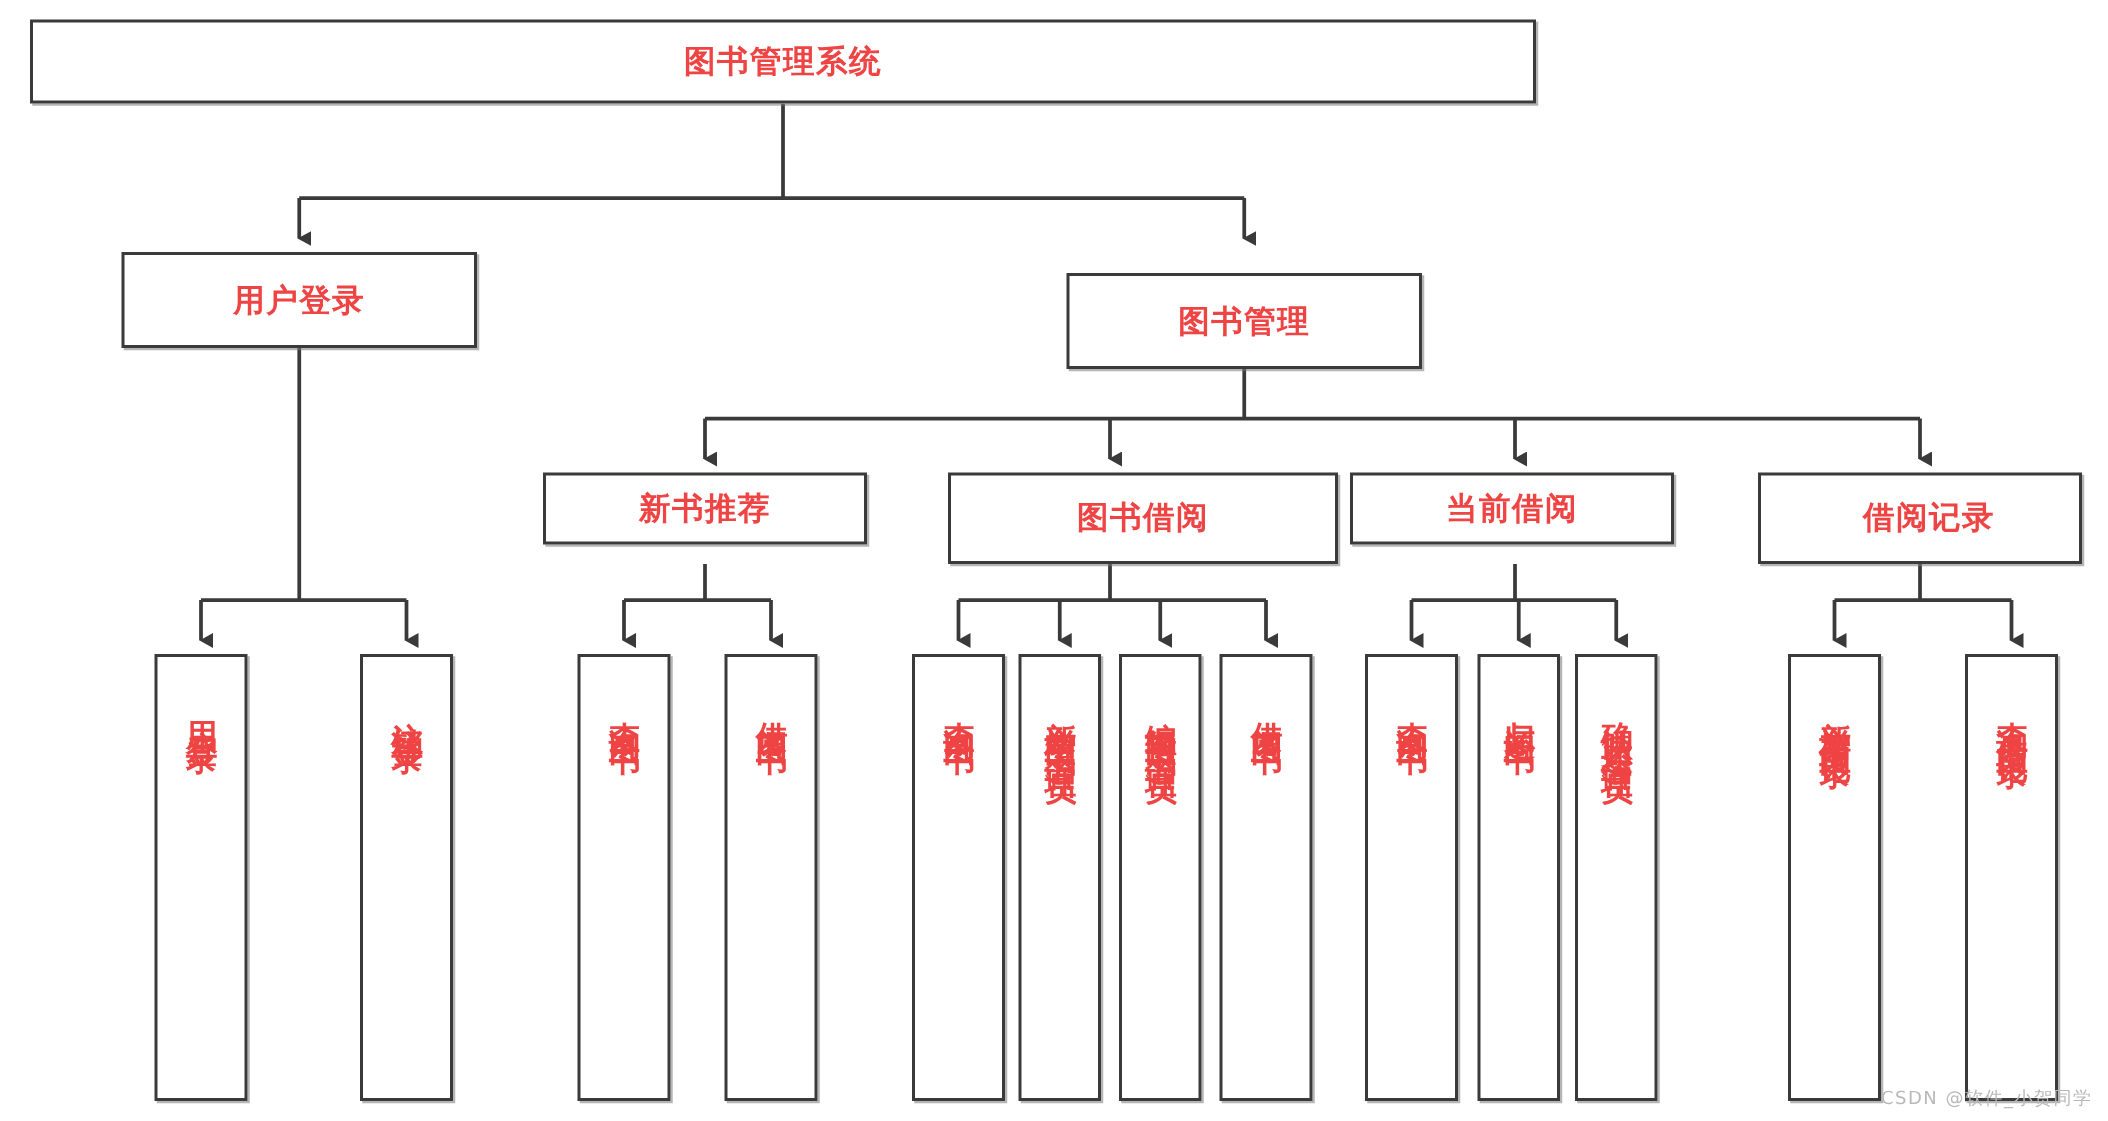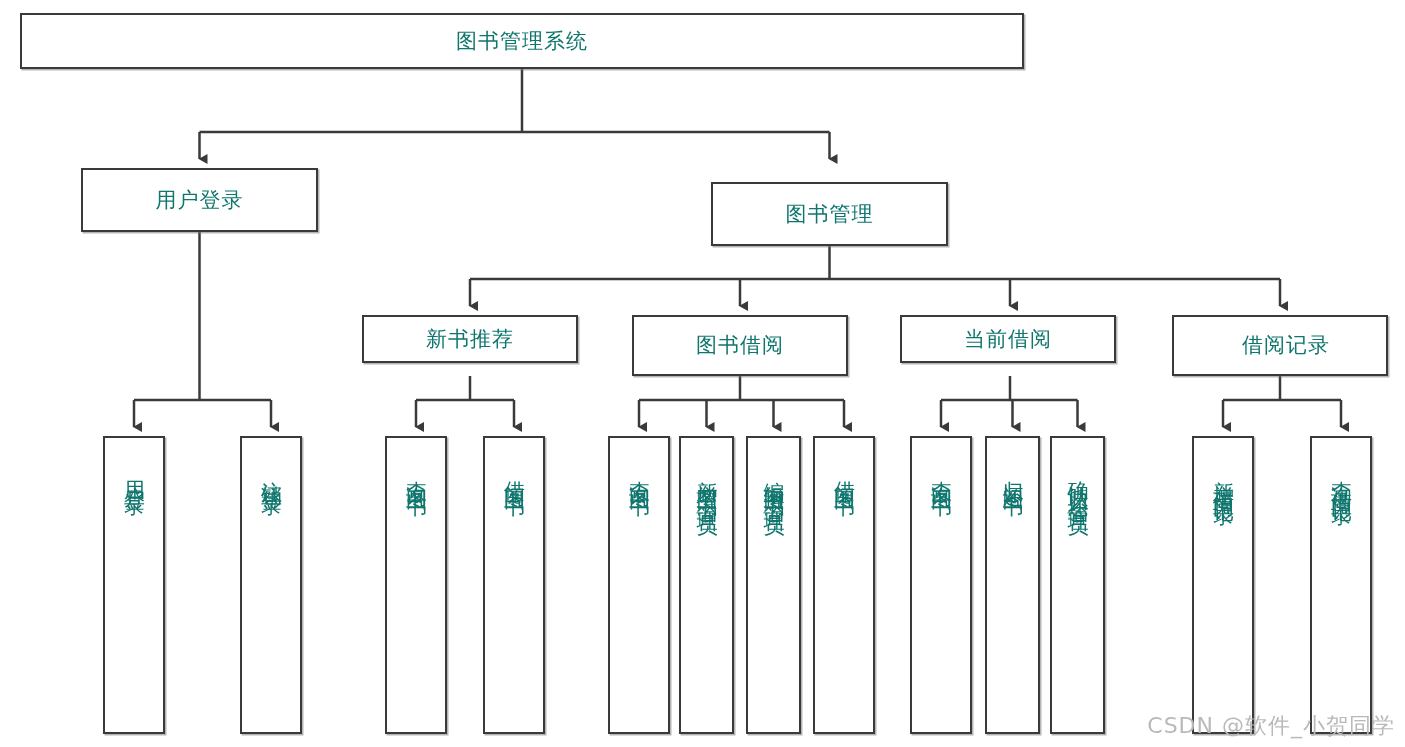--- a/index.html
+++ b/index.html
@@ -29,22 +29,23 @@
     border:2px solid #3a3a3a;
     display:flex;
     align-items:center;
     justify-content:center;
     box-shadow:1.5px 1.5px 0 rgba(120,120,120,0.55);
   }
   .node-label{
     font-size:21px;
     line-height:1.15;
     letter-spacing:1px;
-    color:#0f766e;
+    color:#ef4444;
     white-space:nowrap;
+    font-weight:bold;
   }
   
   .node.horiz .node-label{
     writing-mode:horizontal-tb;
   }
   
   .node.vert{
     align-items:flex-start;
     justify-content:center;
     padding-top:26px;
@@ -55,21 +56,21 @@
     -webkit-text-orientation:upright;
     font-size:21px;
     letter-spacing:5px;
     line-height:1;
     white-space:nowrap;
   }
   .watermark{
     position:absolute;
     right:10px;
     bottom:6px;
-    font-size:22px;
+    font-size:12px;
     color:#b9b9b9;
     letter-spacing:1px;
     white-space:nowrap;
     user-select:none;
   }
 </style>
 </head>
 <body>
 
 <div id="canvas">
@@ -123,21 +124,21 @@
       </div>
       <div class="node horiz" style="left: 81px; top: 168px; width: 237px; height: 64px;">
         <span class="node-label">用户登录</span>
       </div>
       <div class="node horiz" style="left: 711px; top: 182px; width: 237px; height: 64px;">
         <span class="node-label">图书管理</span>
       </div>
       <div class="node horiz" style="left: 362px; top: 315px; width: 216px; height: 48px;">
         <span class="node-label">新书推荐</span>
       </div>
-      <div class="node horiz" style="left: 632px; top: 315px; width: 216px; height: 61px;">
+      <div class="node horiz" style="left: 632px; top: 315px; width: 260px; height: 61px;">
         <span class="node-label">图书借阅</span>
       </div>
       <div class="node horiz" style="left: 900px; top: 315px; width: 216px; height: 48px;">
         <span class="node-label">当前借阅</span>
       </div>
       <div class="node horiz" style="left: 1172px; top: 315px; width: 216px; height: 61px; padding-left: 12px;">
         <span class="node-label">借阅记录</span>
       </div>
       <div class="node vert" style="left: 103px; top: 436px; width: 62px; height: 298px;">
         <span class="node-label">用户登录</span>

